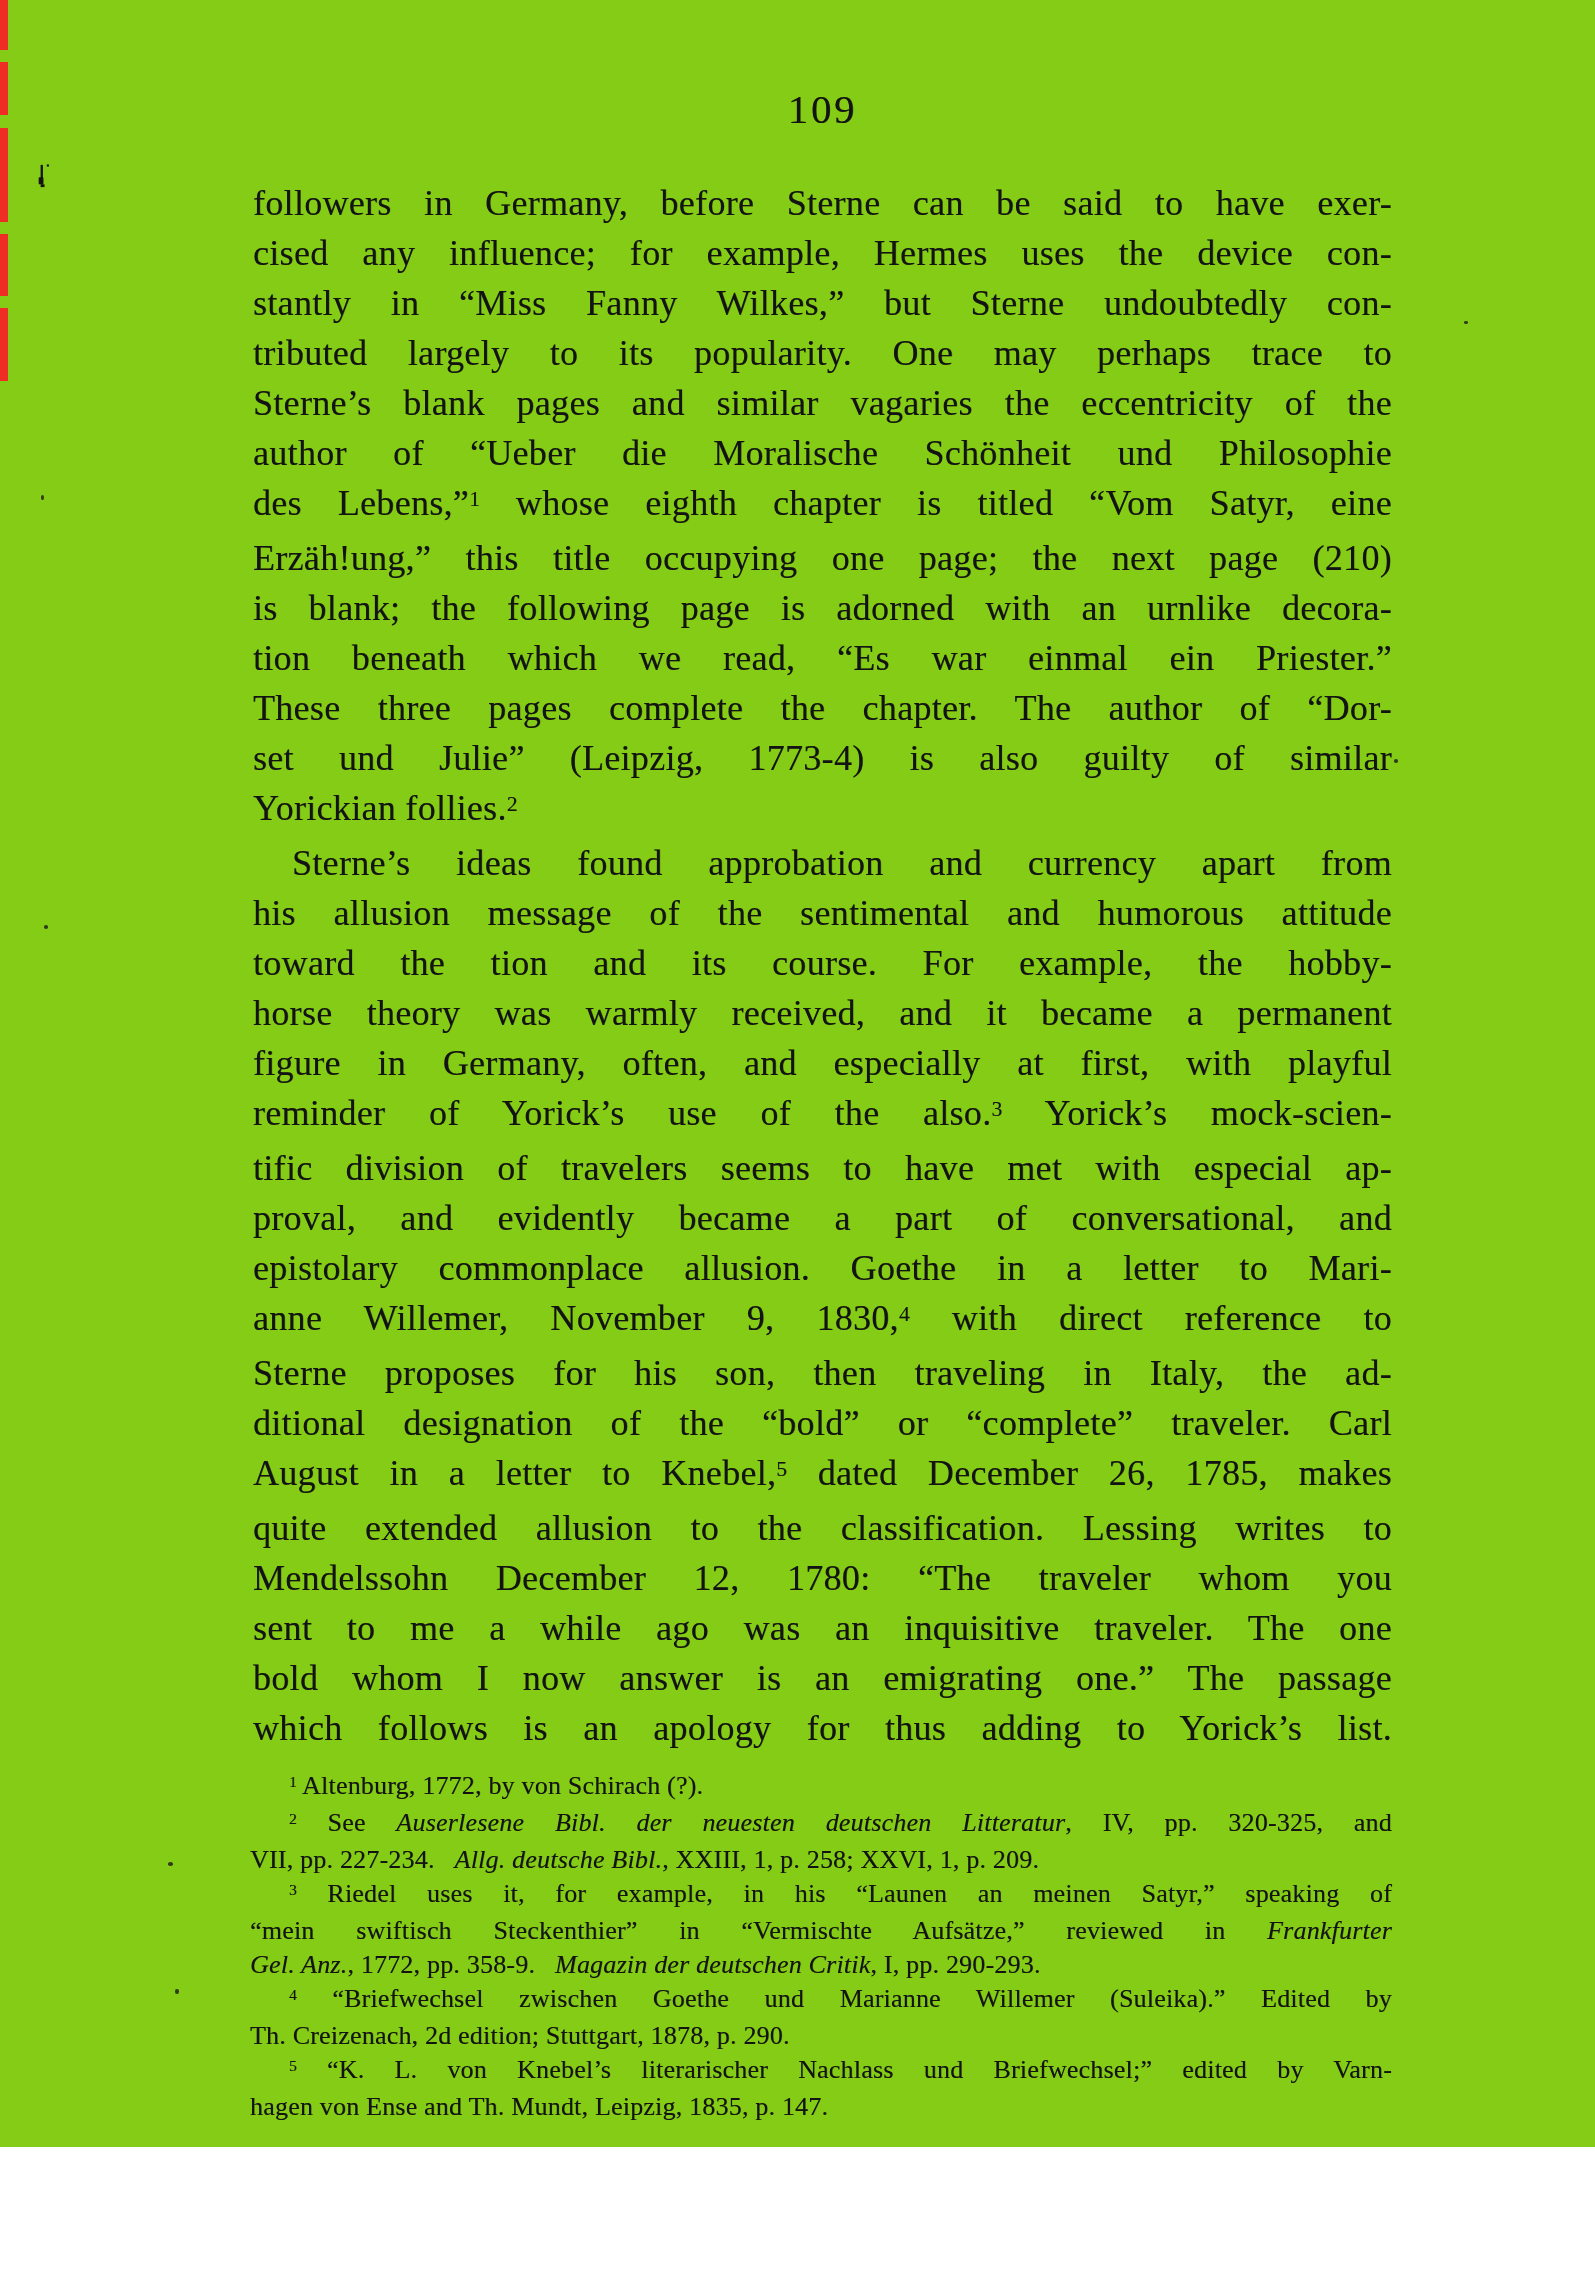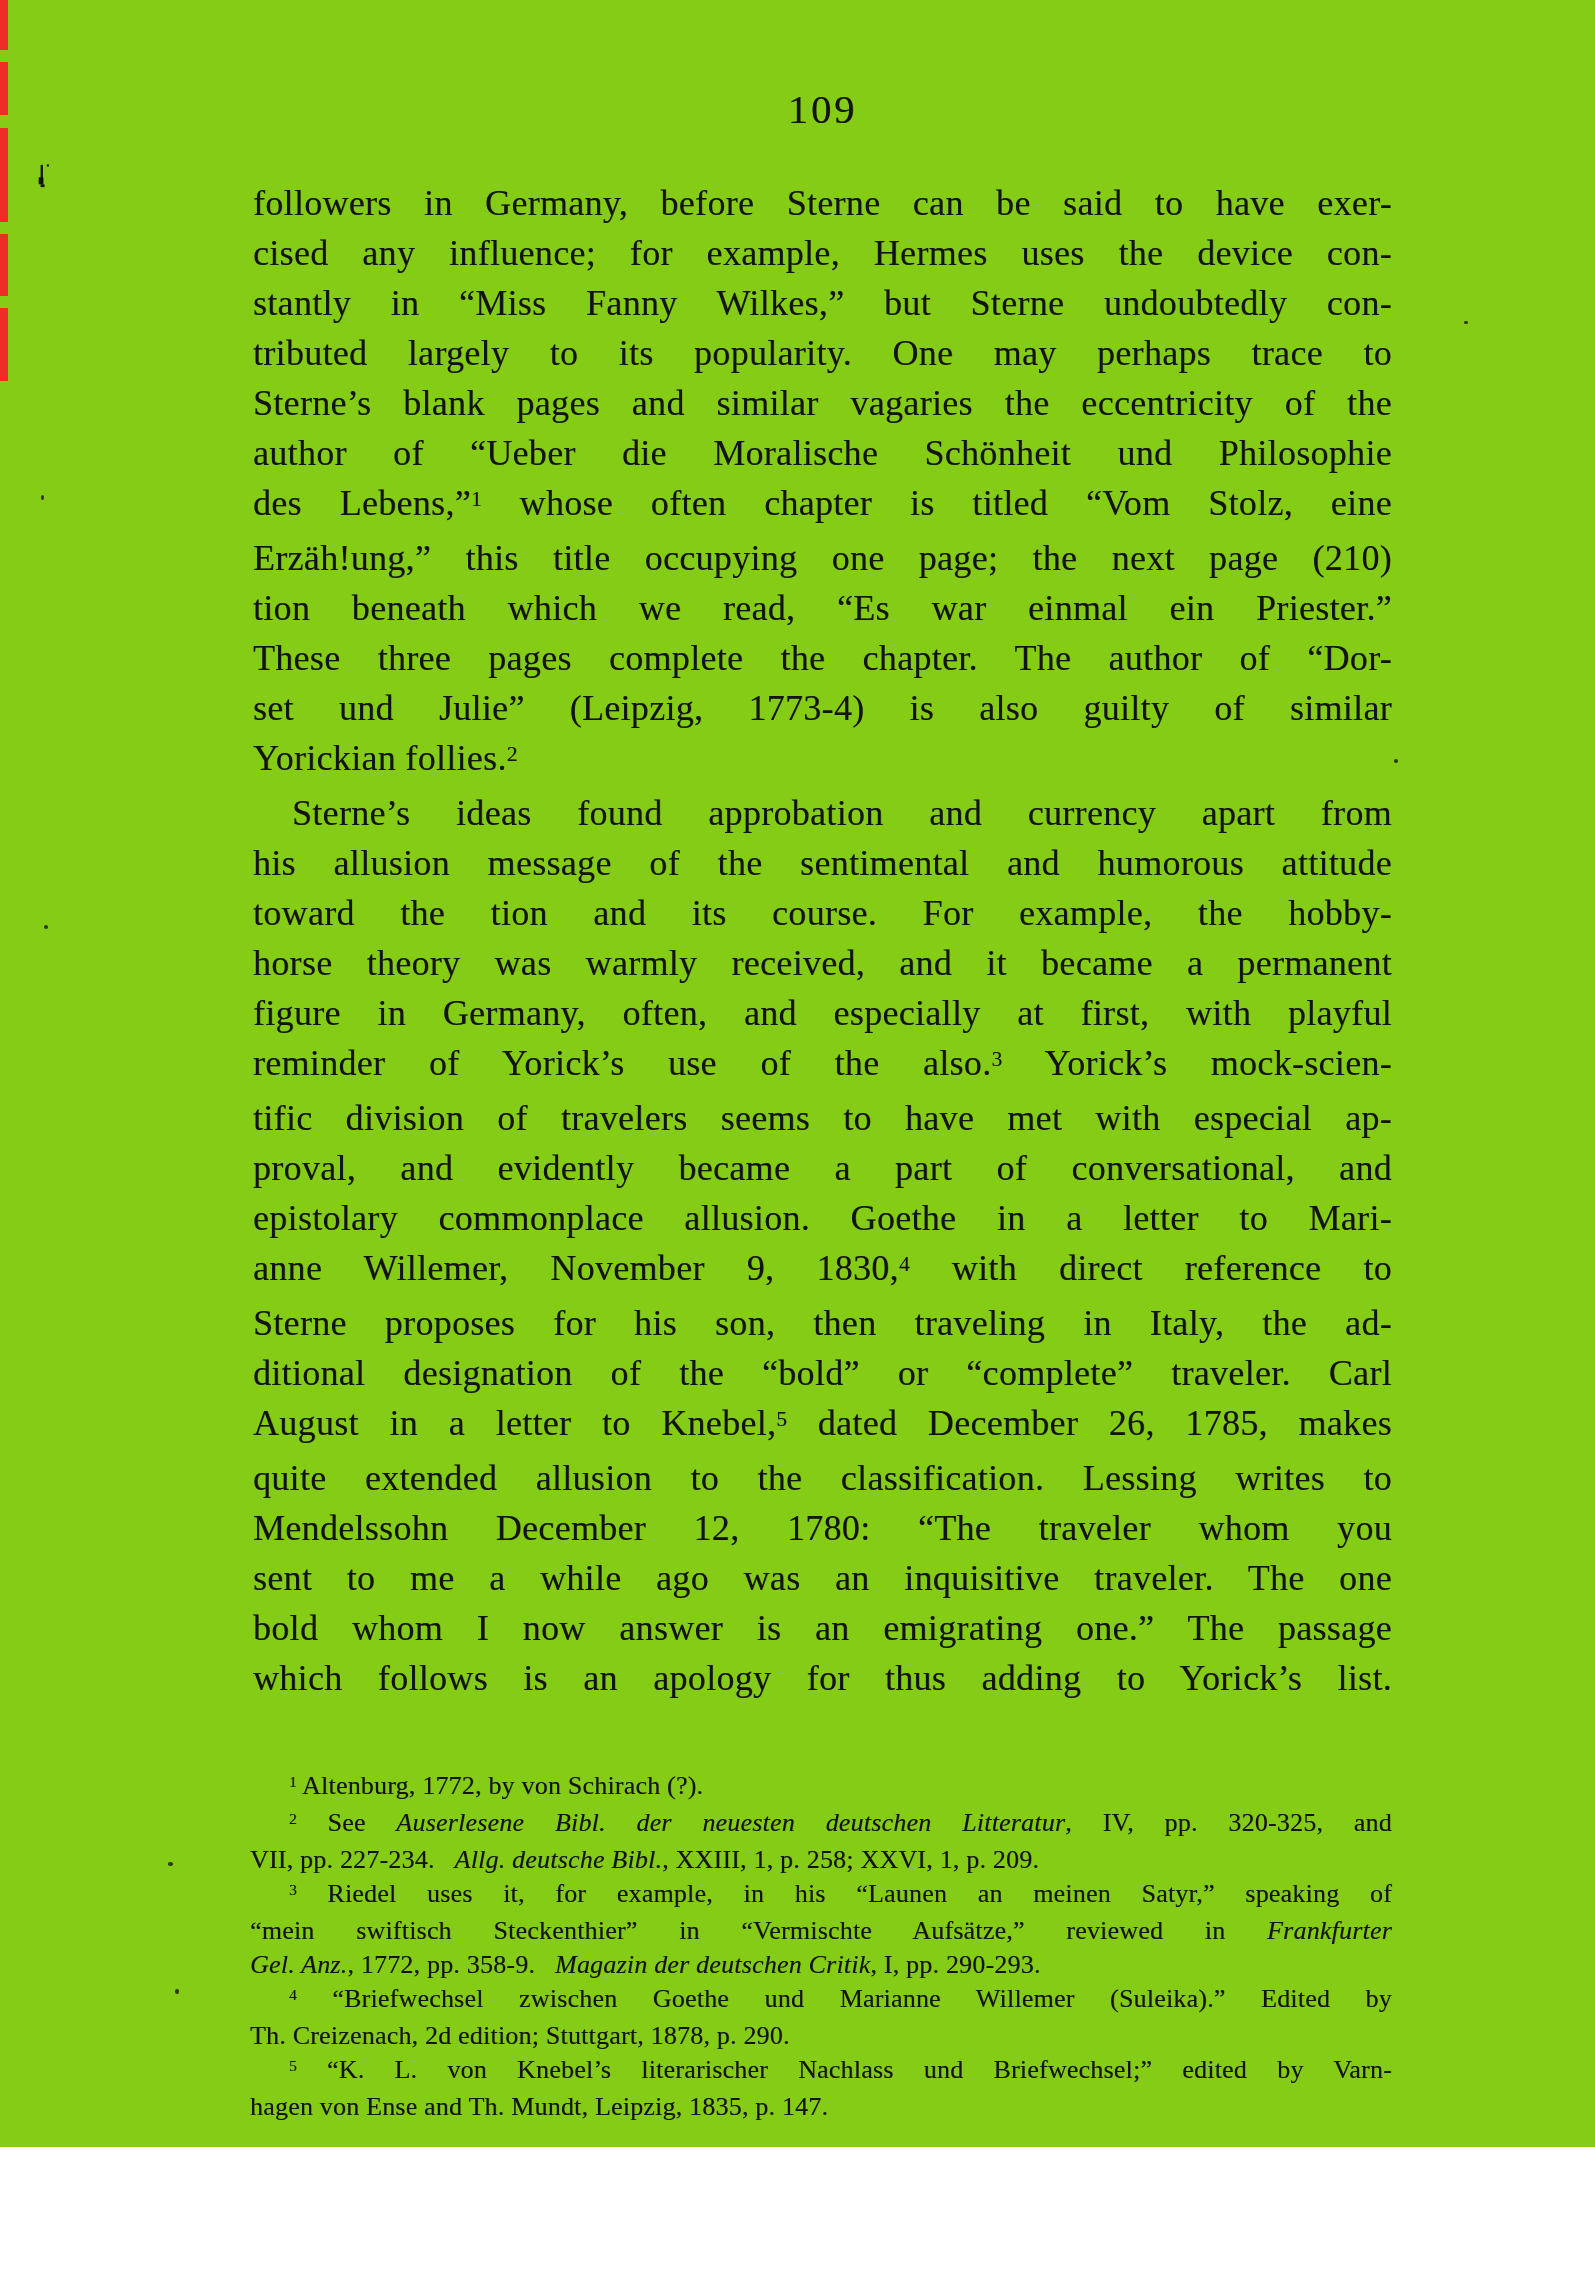--- a/index.html
+++ b/index.html
@@ -108,22 +108,23 @@
 
   <div class="page-number">109</div>
 
   <div class="body-text" id="body-text">
       <div class="line fill"><span>followers in Germany, before Sterne can be said to have exer-</span></div>
       <div class="line fill"><span>cised any influence; for example, Hermes uses the device con-</span></div>
       <div class="line fill"><span>stantly in “Miss Fanny Wilkes,” but Sterne undoubtedly con-</span></div>
       <div class="line fill"><span>tributed largely to its popularity. One may perhaps trace to</span></div>
       <div class="line fill"><span>Sterne’s blank pages and similar vagaries the eccentricity of the</span></div>
       <div class="line fill"><span>author of “Ueber die Moralische Schönheit und Philosophie</span></div>
-      <div class="line fill"><span>des Lebens,”</span><span class="sup">1</span><span> whose often chapter is titled “Vom Stolz, eine</span></div>
+      <div class="line fill"><span>des Lebens,”</span><span class="sup">1</span><span> whose eighth chapter is titled “Vom Satyr, eine</span></div>
       <div class="line fill"><span>Erzäh!ung,” this title occupying one page; the next page (210)</span></div>
+      <div class="line fill"><span>is blank; the following page is adorned with an urnlike decora-</span></div>
       <div class="line fill"><span>tion beneath which we read, “Es war einmal ein Priester.”</span></div>
       <div class="line fill"><span>These three pages complete the chapter. The author of “Dor-</span></div>
       <div class="line fill"><span>set und Julie” (Leipzig, 1773-4) is also guilty of similar</span></div>
       <div class="line nofill"><span>Yorickian follies.</span><span class="sup">2</span></div>
       <div class="line fill indent"><span>Sterne’s ideas found approbation and currency apart from</span></div>
       <div class="line fill"><span>his allusion message of the sentimental and humorous attitude</span></div>
       <div class="line fill"><span>toward the tion and its course. For example, the hobby-</span></div>
       <div class="line fill"><span>horse theory was warmly received, and it became a permanent</span></div>
       <div class="line fill"><span>figure in Germany, often, and especially at first, with playful</span></div>
       <div class="line fill"><span>reminder of Yorick’s use of the also.</span><span class="sup">3</span><span> Yorick’s mock-scien-</span></div>

